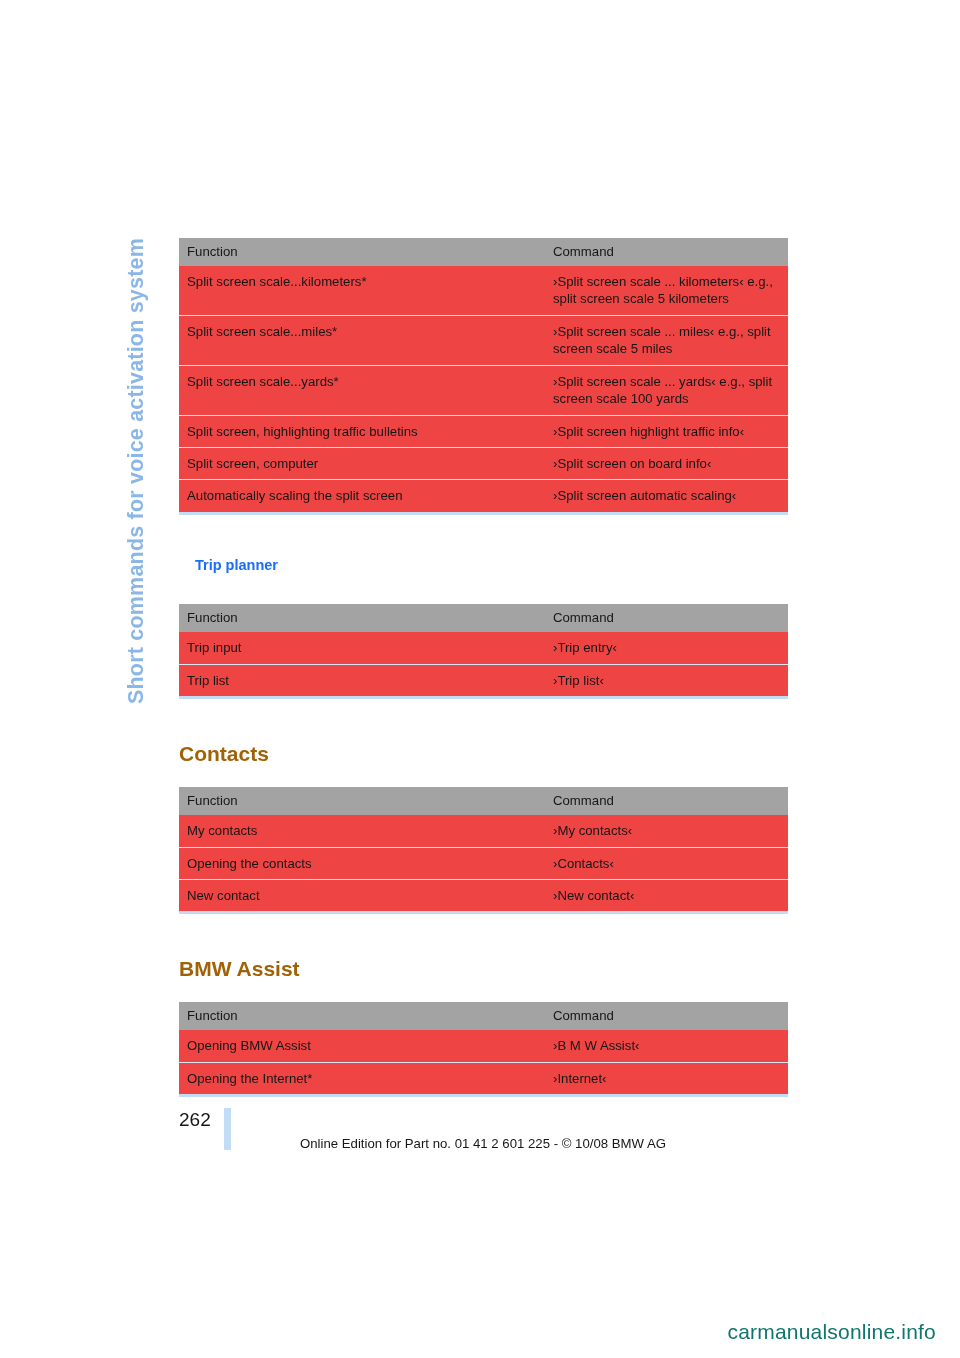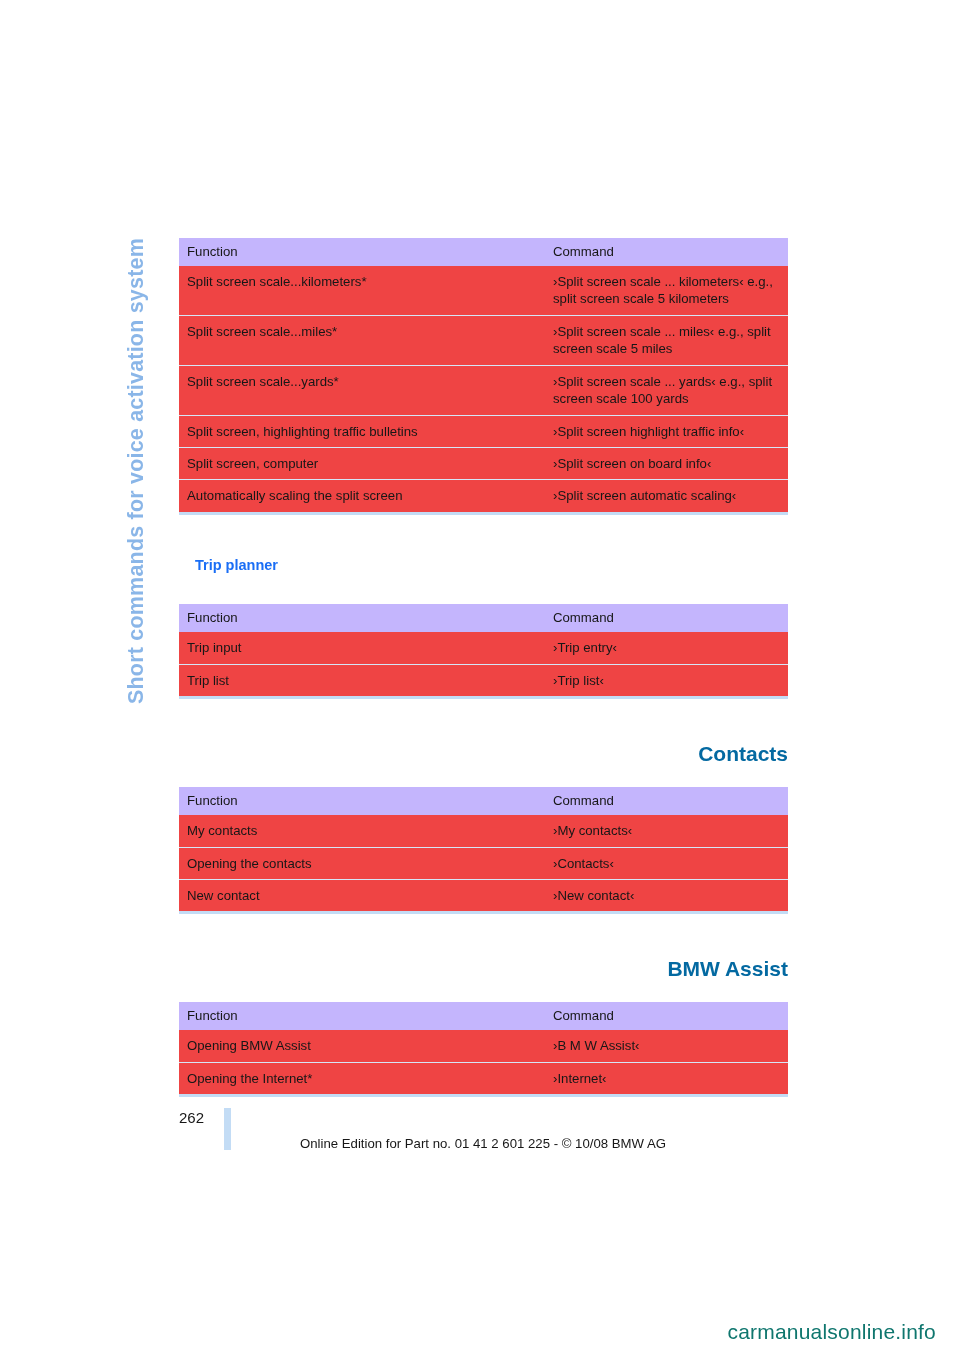--- a/index.html
+++ b/index.html
@@ -55,21 +55,21 @@
   .cmd-table {
     width: 609px;
     border-collapse: collapse;
     table-layout: fixed;
     margin: 0;
   }
   .cmd-table col.c-func { width: 366px; }
   .cmd-table col.c-cmd  { width: 243px; }
 
   .cmd-table thead th {
-    background: #c4b5fd;
+    background: #a3a3a3;
     text-align: left;
     font-weight: normal;
     font-size: 13.2px;
     color: #171717;
     padding: 6px 8px 7px 8px;
     height: 14px;
     vertical-align: middle;
     border: none;
   }
   .cmd-table tbody td {
@@ -94,45 +94,44 @@
   .h-sub {
     font-size: 14.5px;
     font-weight: bold;
     color: #1a6ef5;
     margin: 16px;
     line-height: 1;
   }
   .h-main {
     font-size: 21px;
     font-weight: bold;
-    color: #0369a1;
+    color: #a16207;
     margin: 0;
     line-height: 1;
-    text-align: right;
   }
 
   
   .sp-after-table-to-sub { height: 27px; }
   .sp-sub-to-table { height: 16px; }
   .sp-after-table-to-main { height: 44px; }
   .sp-main-to-table { height: 23px; }
 
   
   .footer {
     position: absolute;
     left: 179px;
     top: 1108px;
     width: 700px;
   }
   .footer-row {
     display: flex;
     align-items: flex-start;
   }
   .page-number {
-    font-size: 15px;
+    font-size: 19px;
     color: #171717;
     width: 44px;
     text-align: left;
     padding-top: 1px;
   }
   .page-marker {
     width: 7px;
     height: 42px;
     background: #c3dcf5;
     margin-left: 1px;

